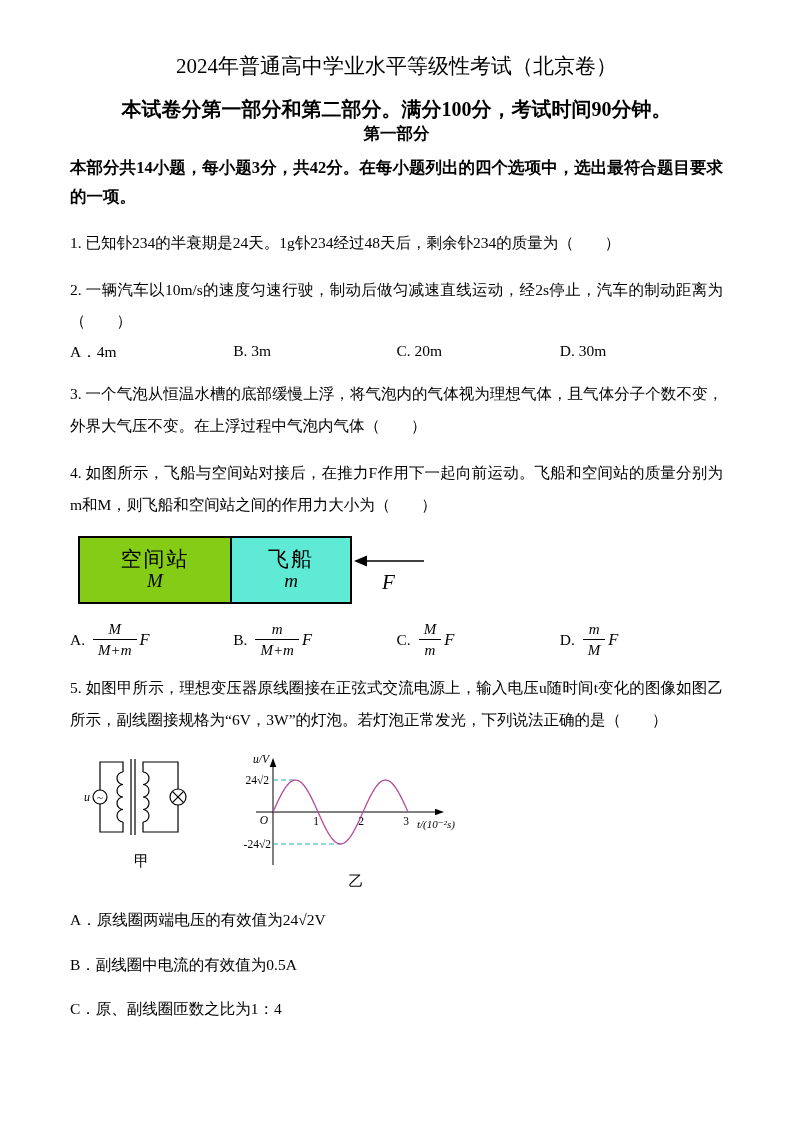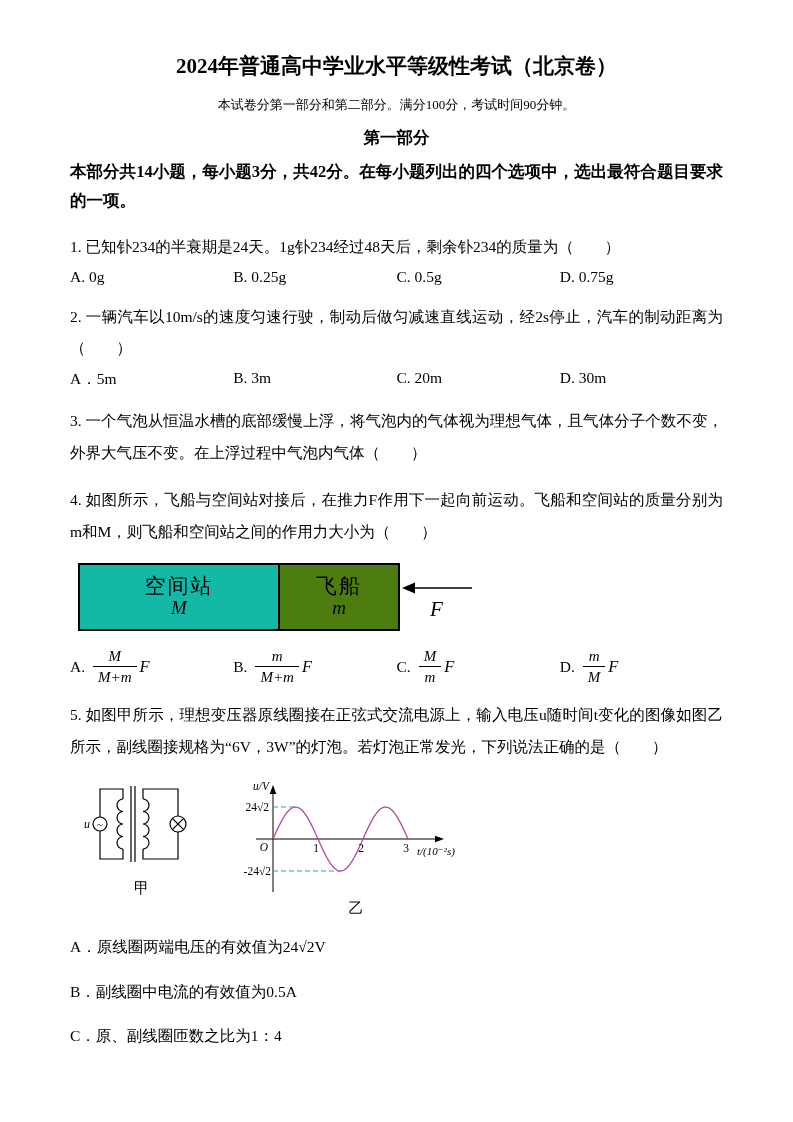--- a/index.html
+++ b/index.html
@@ -4,36 +4,36 @@
 <style>
   * { margin:0; padding:0; box-sizing:border-box; }
   html, body { background:#ffffff; }
   body {
     width:793px; height:1122px; overflow:hidden;
     font-family:"Liberation Serif","DejaVu Serif",serif;
     color:#000;
   }
   .page { padding:54px 70px 0 70px; }
 
-  .title   { text-align:center; font-weight:bold; font-size:21px; line-height:1.2; }
+  .title   { text-align:center; font-weight:normal; font-size:21px; line-height:1.2; }
   .subject { text-align:center; font-weight:bold; font-size:21px; margin-top:20px; }
-  .note    { text-align:center; font-weight:normal; font-size:13px; margin-top:17px; }
-  .part-title { text-align:center; font-weight:bold; font-size:16.5px; margin-top:13px; }
+  .note    { text-align:center; font-weight:bold; font-size:20px; margin-top:17px; }
+  .part-title { text-align:center; font-weight:bold; font-size:16.5px; }
   .instructions { font-weight:bold; font-size:16.5px; margin-top:9px; line-height:1.75; text-align:justify; }
 
   .stem { font-size:15.5px; margin-top:15px; line-height:2.05; text-align:justify; }
   .opt-row { display:flex; font-size:15.5px; margin-top:5px; }
   .opt-row > .opt { width:25%; }
 
   
   .q4-fig { display:flex; align-items:center; margin:16px 0 6px 8px; }
   .dock-box { display:flex; border:2px solid #000; }
   .dock-cell { display:flex; flex-direction:column; align-items:center; justify-content:center; height:64px; }
-  .dock-station { width:198px; background:#14b8a6; }
-  .dock-ship { width:120px; background:#4d7c0f; border-left:2px solid #000; }
+  .dock-station { width:150px; background:#84cc16; }
+  .dock-ship { width:120px; background:#5eead4; border-left:2px solid #000; }
   .dock-cn  { font-size:21px; letter-spacing:2px; line-height:1.1; }
   .dock-var { font-size:19px; font-style:italic; line-height:1.1; }
   .force-wrap { display:flex; flex-direction:column; margin-left:0px; }
   .force-wrap .f-label { font-size:21px; font-style:italic; padding-left:30px; line-height:1; margin-top:-2px; }
 
   
   .frac-row { margin-top:16px; align-items:center; }
   .frac-row .opt { display:flex; align-items:center; }
   .opt-label { margin-right:8px; }
   .frac { display:inline-block; text-align:center; vertical-align:middle; font-style:italic; font-size:15px; }
@@ -54,32 +54,26 @@
 
 <div class="page">
 
   <div class="title">2024年普通高中学业水平等级性考试（北京卷）</div>
   <div class="note">本试卷分第一部分和第二部分。满分100分，考试时间90分钟。</div>
   <div class="part-title">第一部分</div>
   <div class="instructions">本部分共14小题，每小题3分，共42分。在每小题列出的四个选项中，选出最符合题目要求的一项。</div>
 
   <section>
     <p class="stem">1. 已知钋234的半衰期是24天。1g钋234经过48天后，剩余钋234的质量为（　　）</p>
-    <div class="opt-row">
-      <span class="opt">A. 0g</span>
-      <span class="opt">B. 0.25g</span>
-      <span class="opt">C. 0.5g</span>
-      <span class="opt">D. 0.75g</span>
-    </div>
   </section>
 
   <section>
     <p class="stem">2. 一辆汽车以10m/s的速度匀速行驶，制动后做匀减速直线运动，经2s停止，汽车的制动距离为（　　）</p>
     <div class="opt-row">
-      <span class="opt">A．5m</span>
+      <span class="opt">A．4m</span>
       <span class="opt">B. 3m</span>
       <span class="opt">C. 20m</span>
       <span class="opt">D. 30m</span>
     </div>
   </section>
 
   <section>
     <p class="stem">3. 一个气泡从恒温水槽的底部缓慢上浮，将气泡内的气体视为理想气体，且气体分子个数不变，外界大气压不变。在上浮过程中气泡内气体（　　）</p>
   </section>
 

